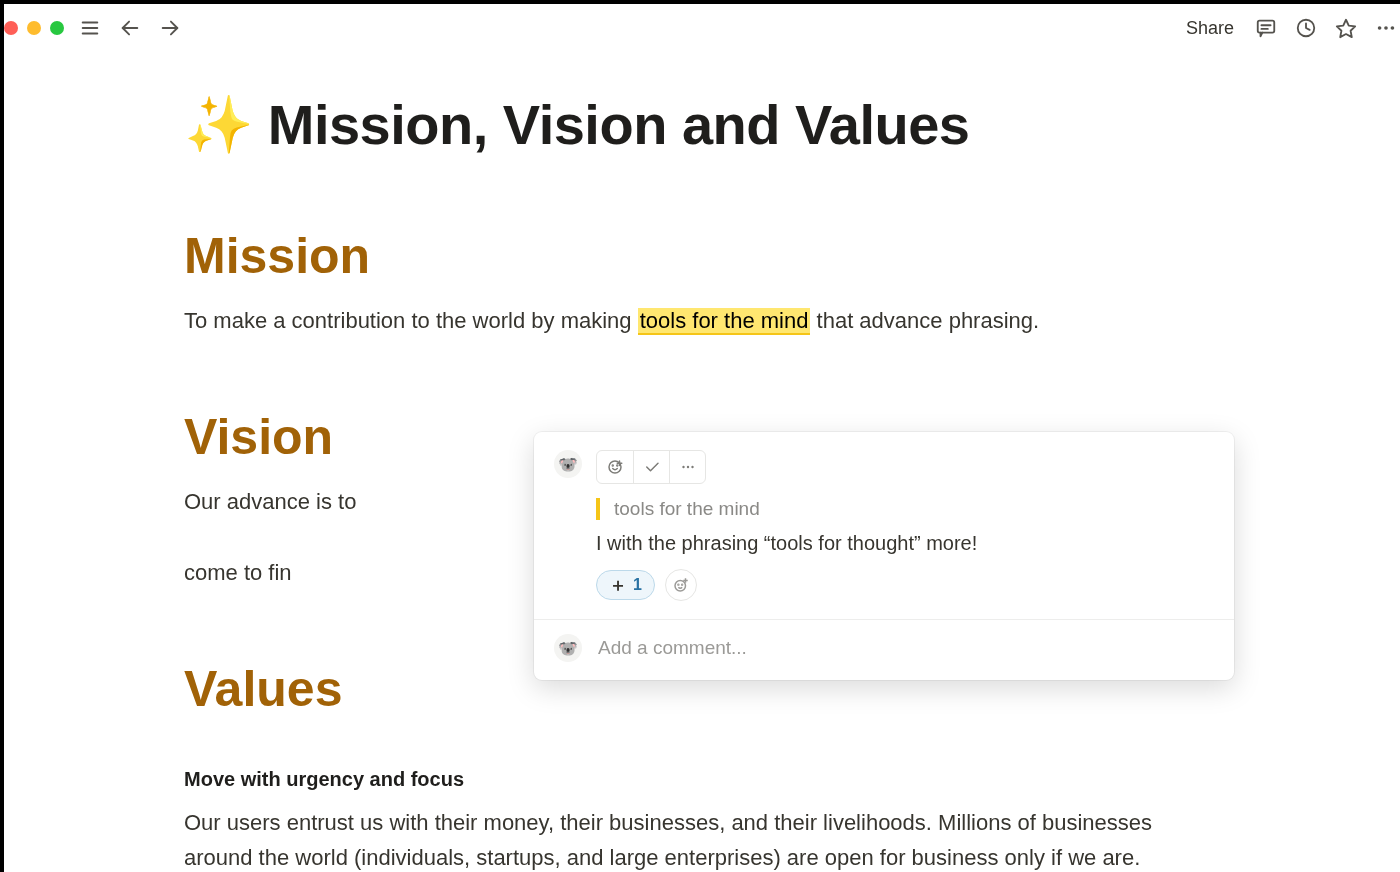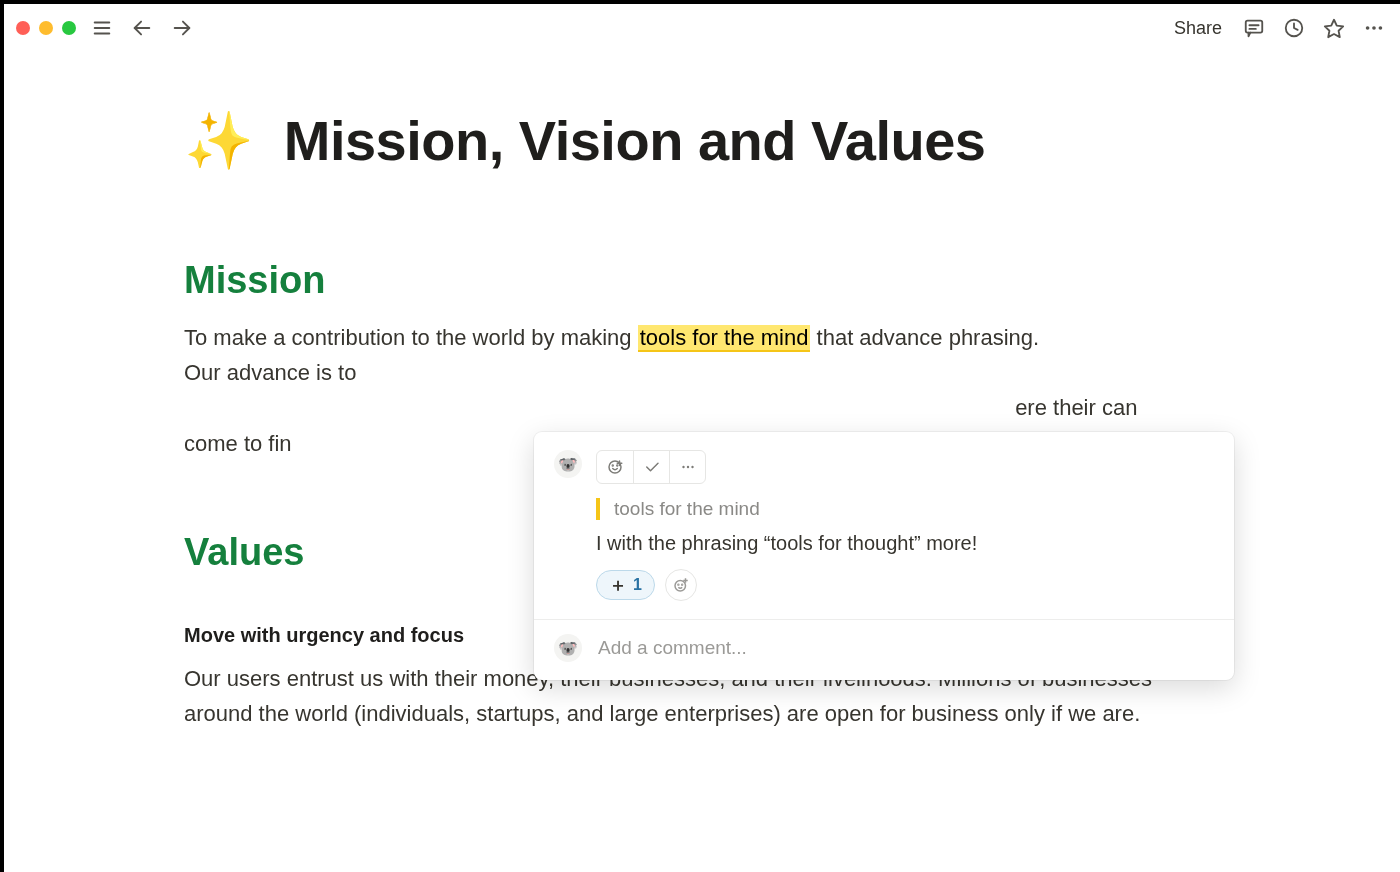--- a/index.html
+++ b/index.html
@@ -11,21 +11,21 @@
     color: #37352f;
     overflow: hidden;
     border: 2px solid #000;
   }
 
   
   .toolbar {
     display: flex;
     align-items: center;
     height: 48px;
-    padding: 0 12px;
+    padding: 0 0;
     gap: 12px;
   }
   .traffic-lights { display: flex; gap: 9px; align-items: center; }
   .traffic-dot { width: 14px; height: 14px; border-radius: 50%; }
   .dot-red    { background: #ff5f57; }
   .dot-yellow { background: #febc2e; }
   .dot-green  { background: #28c840; }
 
   .tb-btn {
     display: flex; align-items: center; justify-content: center;
@@ -45,29 +45,29 @@
   .content {
     max-width: 1000px;
     margin: 0 0 0 180px;
     position: relative;
   }
   .title-row { display: flex; align-items: center; gap: 14px; }
   .title-icon { font-size: 56px; line-height: 1; }
   h1.page-title {
     font-size: 56px;
     font-weight: 800;
-    margin: 16px;
+    margin: 0;
     letter-spacing: -0.5px;
     color: #1f1e1c;
   }
   h2.section-h {
-    font-size: 38px;
+    font-size: 50px;
     font-weight: 800;
     margin: 70px 0 18px 0;
-    color: #15803d;
+    color: #a16207;
   }
   h3.sub-h {
     font-size: 20px;
     font-weight: 700;
     margin: 50px 0 14px 0;
     color: #1f1e1c;
   }
   p.body {
     font-size: 22px;
     line-height: 1.6;
@@ -233,20 +233,21 @@
     <div class="title-row">
       <span class="title-icon">✨</span>
       <h1 class="page-title">Mission, Vision and Values</h1>
     </div>
 
     <h2 class="section-h">Mission</h2>
     <p class="body">
       <span>To make a contribution to the world by making </span><mark class="hl">tools for the mind</mark><span> that advance phrasing.</span>
     </p>
 
+    <h2 class="section-h">Vision</h2>
     <p class="body">
       <span>Our advance is to </span>
       <span style="visibility:hidden">xxxxxxxxxxxxxxxxxxxxxxxxxxxxxxxxxxxxxxxxxxxxxxxxxxxxxxxxxxxxxxxxxxxxxxxxxxx</span>
       <span>ere their can come to fin</span>
     </p>
 
     <h2 class="section-h">Values</h2>
     <h3 class="sub-h">Move with urgency and focus</h3>
     <p class="body">Our users entrust us with their money, their businesses, and their livelihoods. Millions of businesses around the world (individuals, startups, and large enterprises) are open for business only if we are.</p>
 

